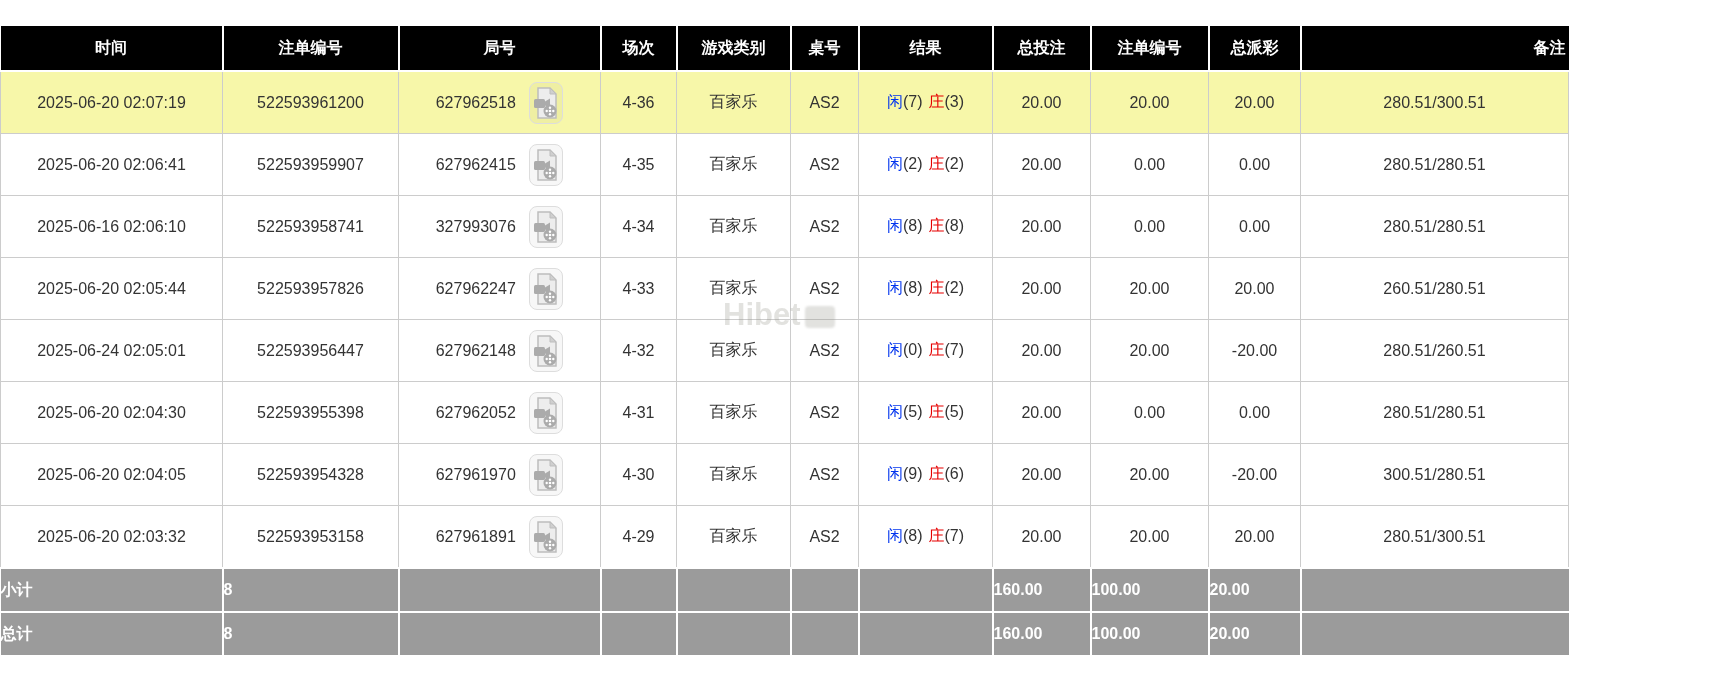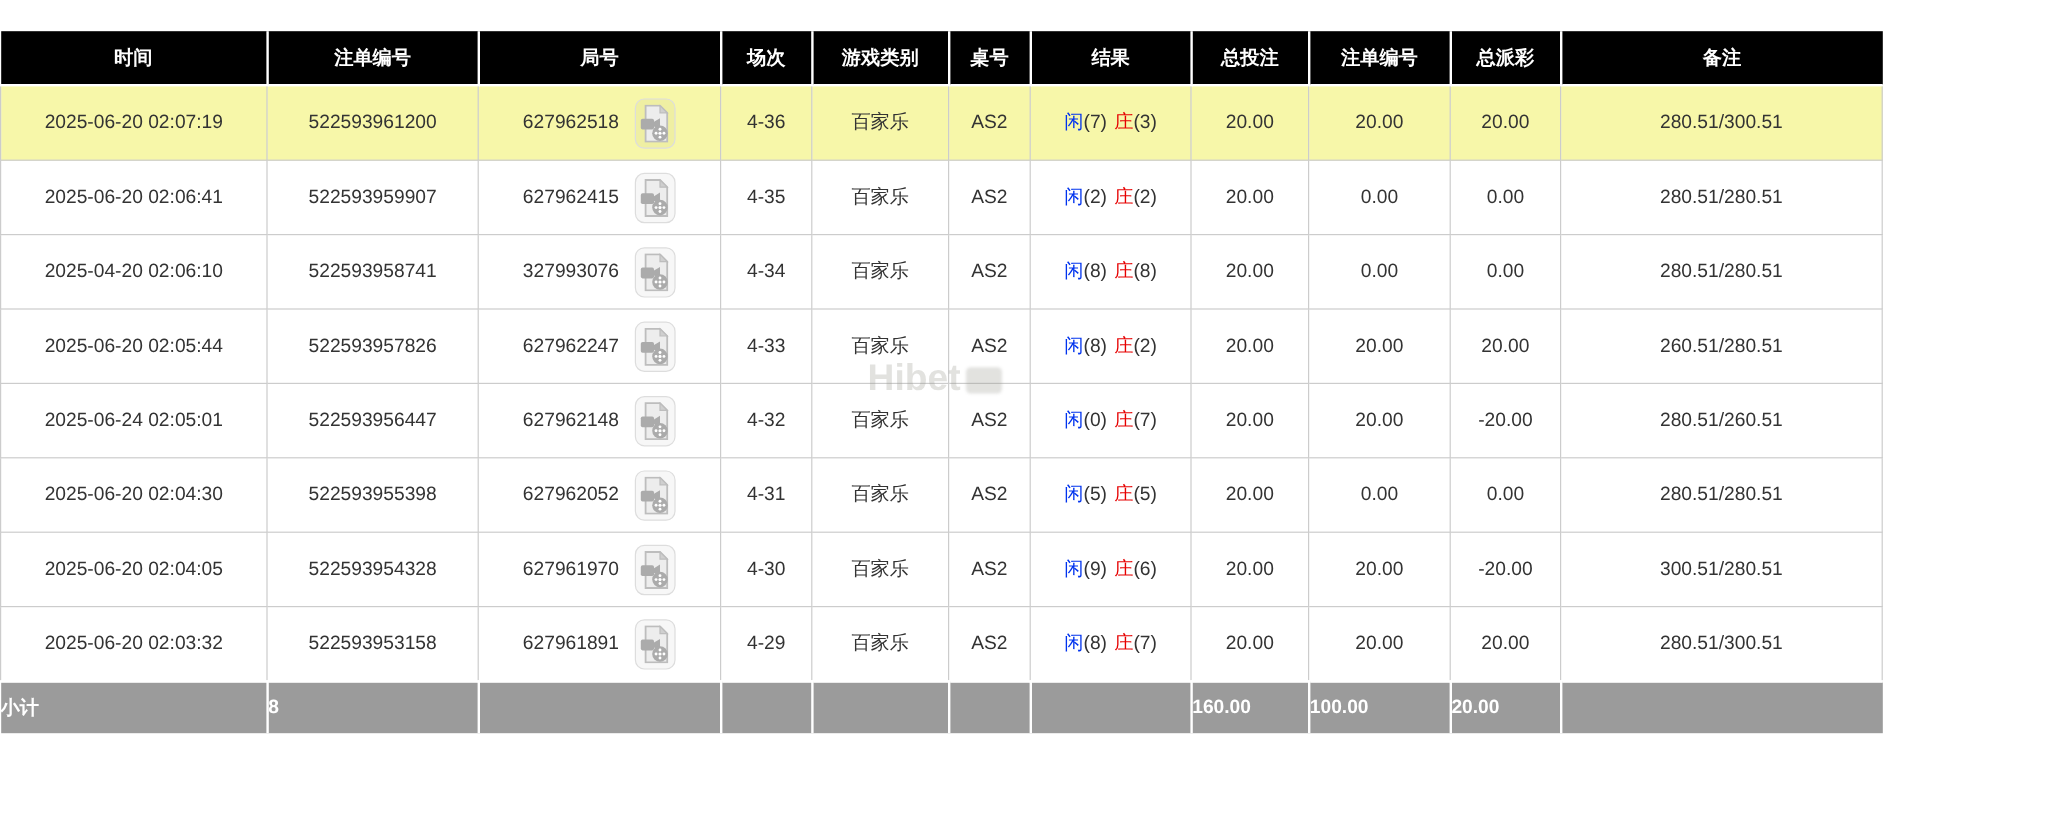--- a/index.html
+++ b/index.html
@@ -6,21 +6,21 @@
   body { font-family:"Liberation Sans", sans-serif; }
   .page { position:relative; width:1723px; height:692px; background:#fff; overflow:hidden; box-sizing:border-box; padding-top:26px; }
 
   table.records { border-collapse:collapse; table-layout:fixed; width:1568px; }
 
   table.records thead th {
     background:var(--header-bg,#000); color:var(--header-text,#fff);
     height:38px; font-size:16px; font-weight:bold; padding:3px;
     border-right:2px solid #fff; border-bottom:2px solid #fff;
   }
-  table.records thead th:last-child { border-right:0; }
+  table.records thead th:last-child { border-right:0;text-align:right; }
 
   table.records tbody td {
     height:61px; text-align:center; font-size:16px; padding:0;
     color:var(--body-text,#333); background:#fff; border:1px solid #ccc;
   }
   table.records tbody tr.hl td { background:var(--highlight-bg,#f7f7a9); }
 
   table.records tfoot td {
     height:42px; background:var(--footer-bg,#9b9b9b); color:var(--footer-text,#fff);
     font-weight:bold; font-size:16px; padding:0;
@@ -134,21 +134,21 @@
           <td>4-35</td>
           <td>百家乐</td>
           <td>AS2</td>
           <td><span class="player">闲</span><span class="num">(2)</span><span class="banker">庄</span><span class="num">(2)</span></td>
           <td class="amount-blue">20.00</td>
           <td>0.00</td>
           <td>0.00</td>
           <td>280.51/280.51</td>
         </tr>
         <tr>
-          <td>2025-04-20 02:06:10</td>
+          <td>2025-06-16 02:06:10</td>
           <td>522593958741</td>
           <td class="round-cell"><span>327993076</span>
   <button class="video-btn">
     <svg width="26" height="32" viewBox="0 0 26 32" aria-hidden="true">
       <path d="M5 1 h12 l6 6 v24 h-18 z" fill="#ededed" stroke="#bdbdbd" stroke-width="1.5"></path>
       <path d="M17 1 l6 6 h-6 z" fill="#cfcfcf" stroke="#bdbdbd" stroke-width="1"></path>
       <rect x="1" y="12" width="11" height="9" rx="1.5" fill="#ababab"></rect>
       <polygon points="12,14.5 17,11.5 17,21.5 12,18.5" fill="#ababab"></polygon>
       <circle cx="17" cy="24" r="6.5" fill="#ababab"></circle>
       <circle cx="17" cy="24" r="1.3" fill="#fff"></circle>
@@ -305,20 +305,33 @@
           <td><span class="player">闲</span><span class="num">(8)</span><span class="banker">庄</span><span class="num">(7)</span></td>
           <td class="amount-blue">20.00</td>
           <td>20.00</td>
           <td>20.00</td>
           <td>280.51/300.51</td>
         </tr>
       </tbody>
     <tfoot>
         <tr>
           <td>小计</td>
+          <td>8</td>
+          <td></td>
+          <td></td>
+          <td></td>
+          <td></td>
+          <td></td>
+          <td>160.00</td>
+          <td>100.00</td>
+          <td>20.00</td>
+          <td></td>
+        </tr>
+        <tr>
+          <td>总计</td>
           <td>8</td>
           <td></td>
           <td></td>
           <td></td>
           <td></td>
           <td></td>
           <td>160.00</td>
           <td>100.00</td>
           <td>20.00</td>
           <td></td>

